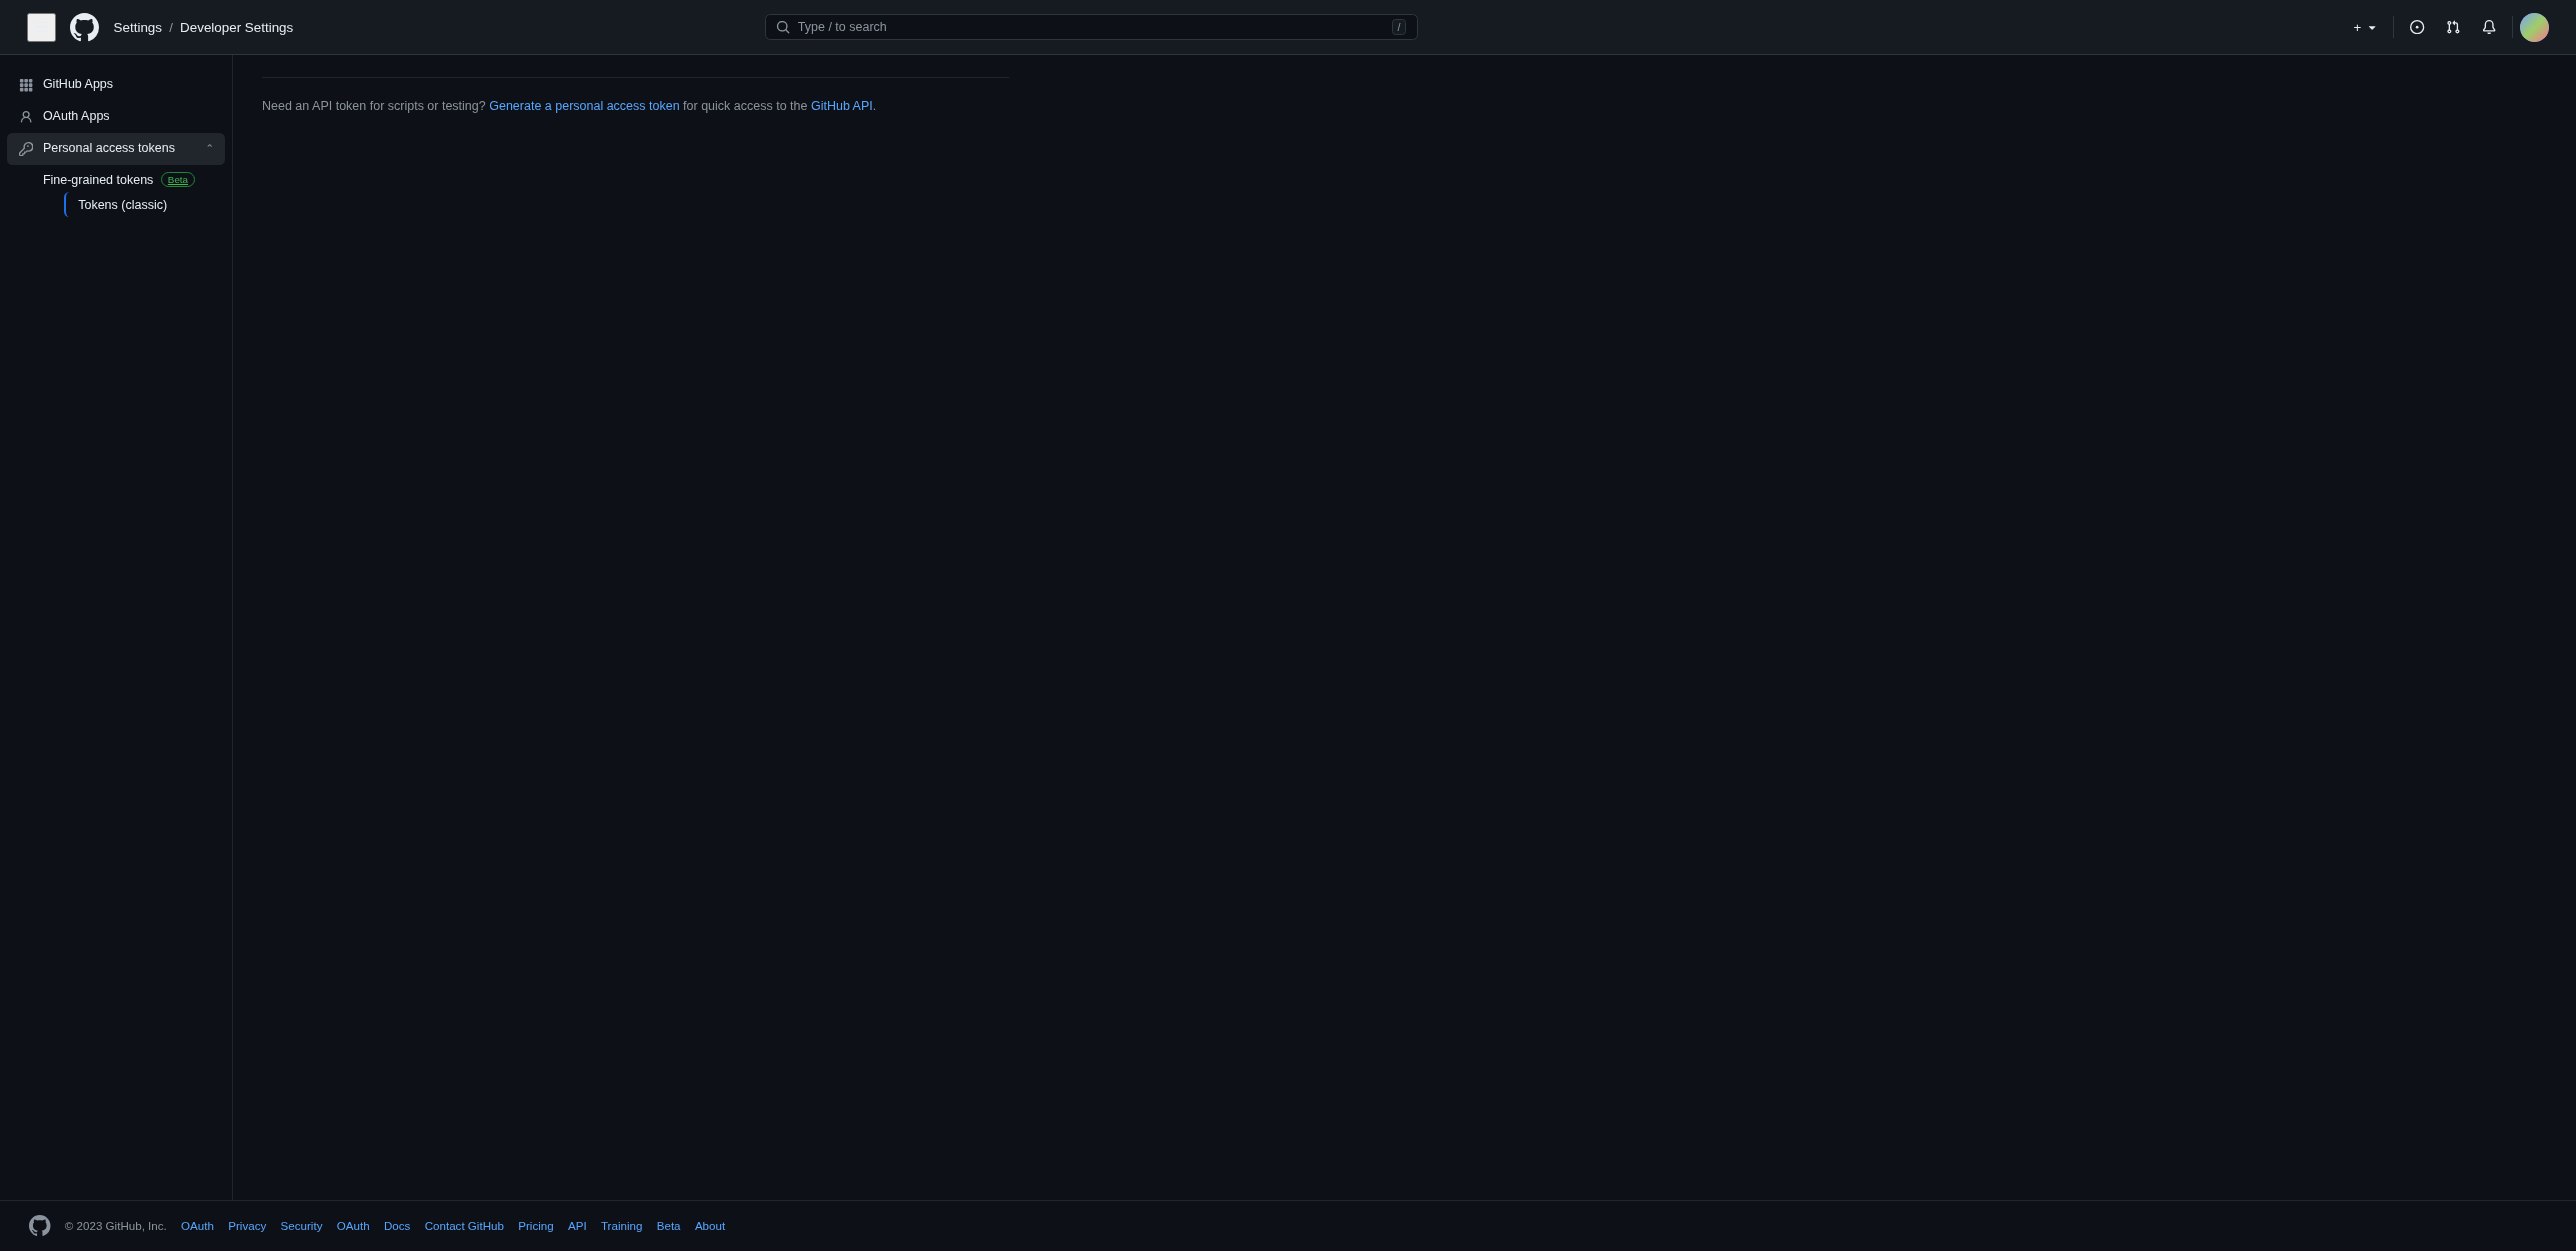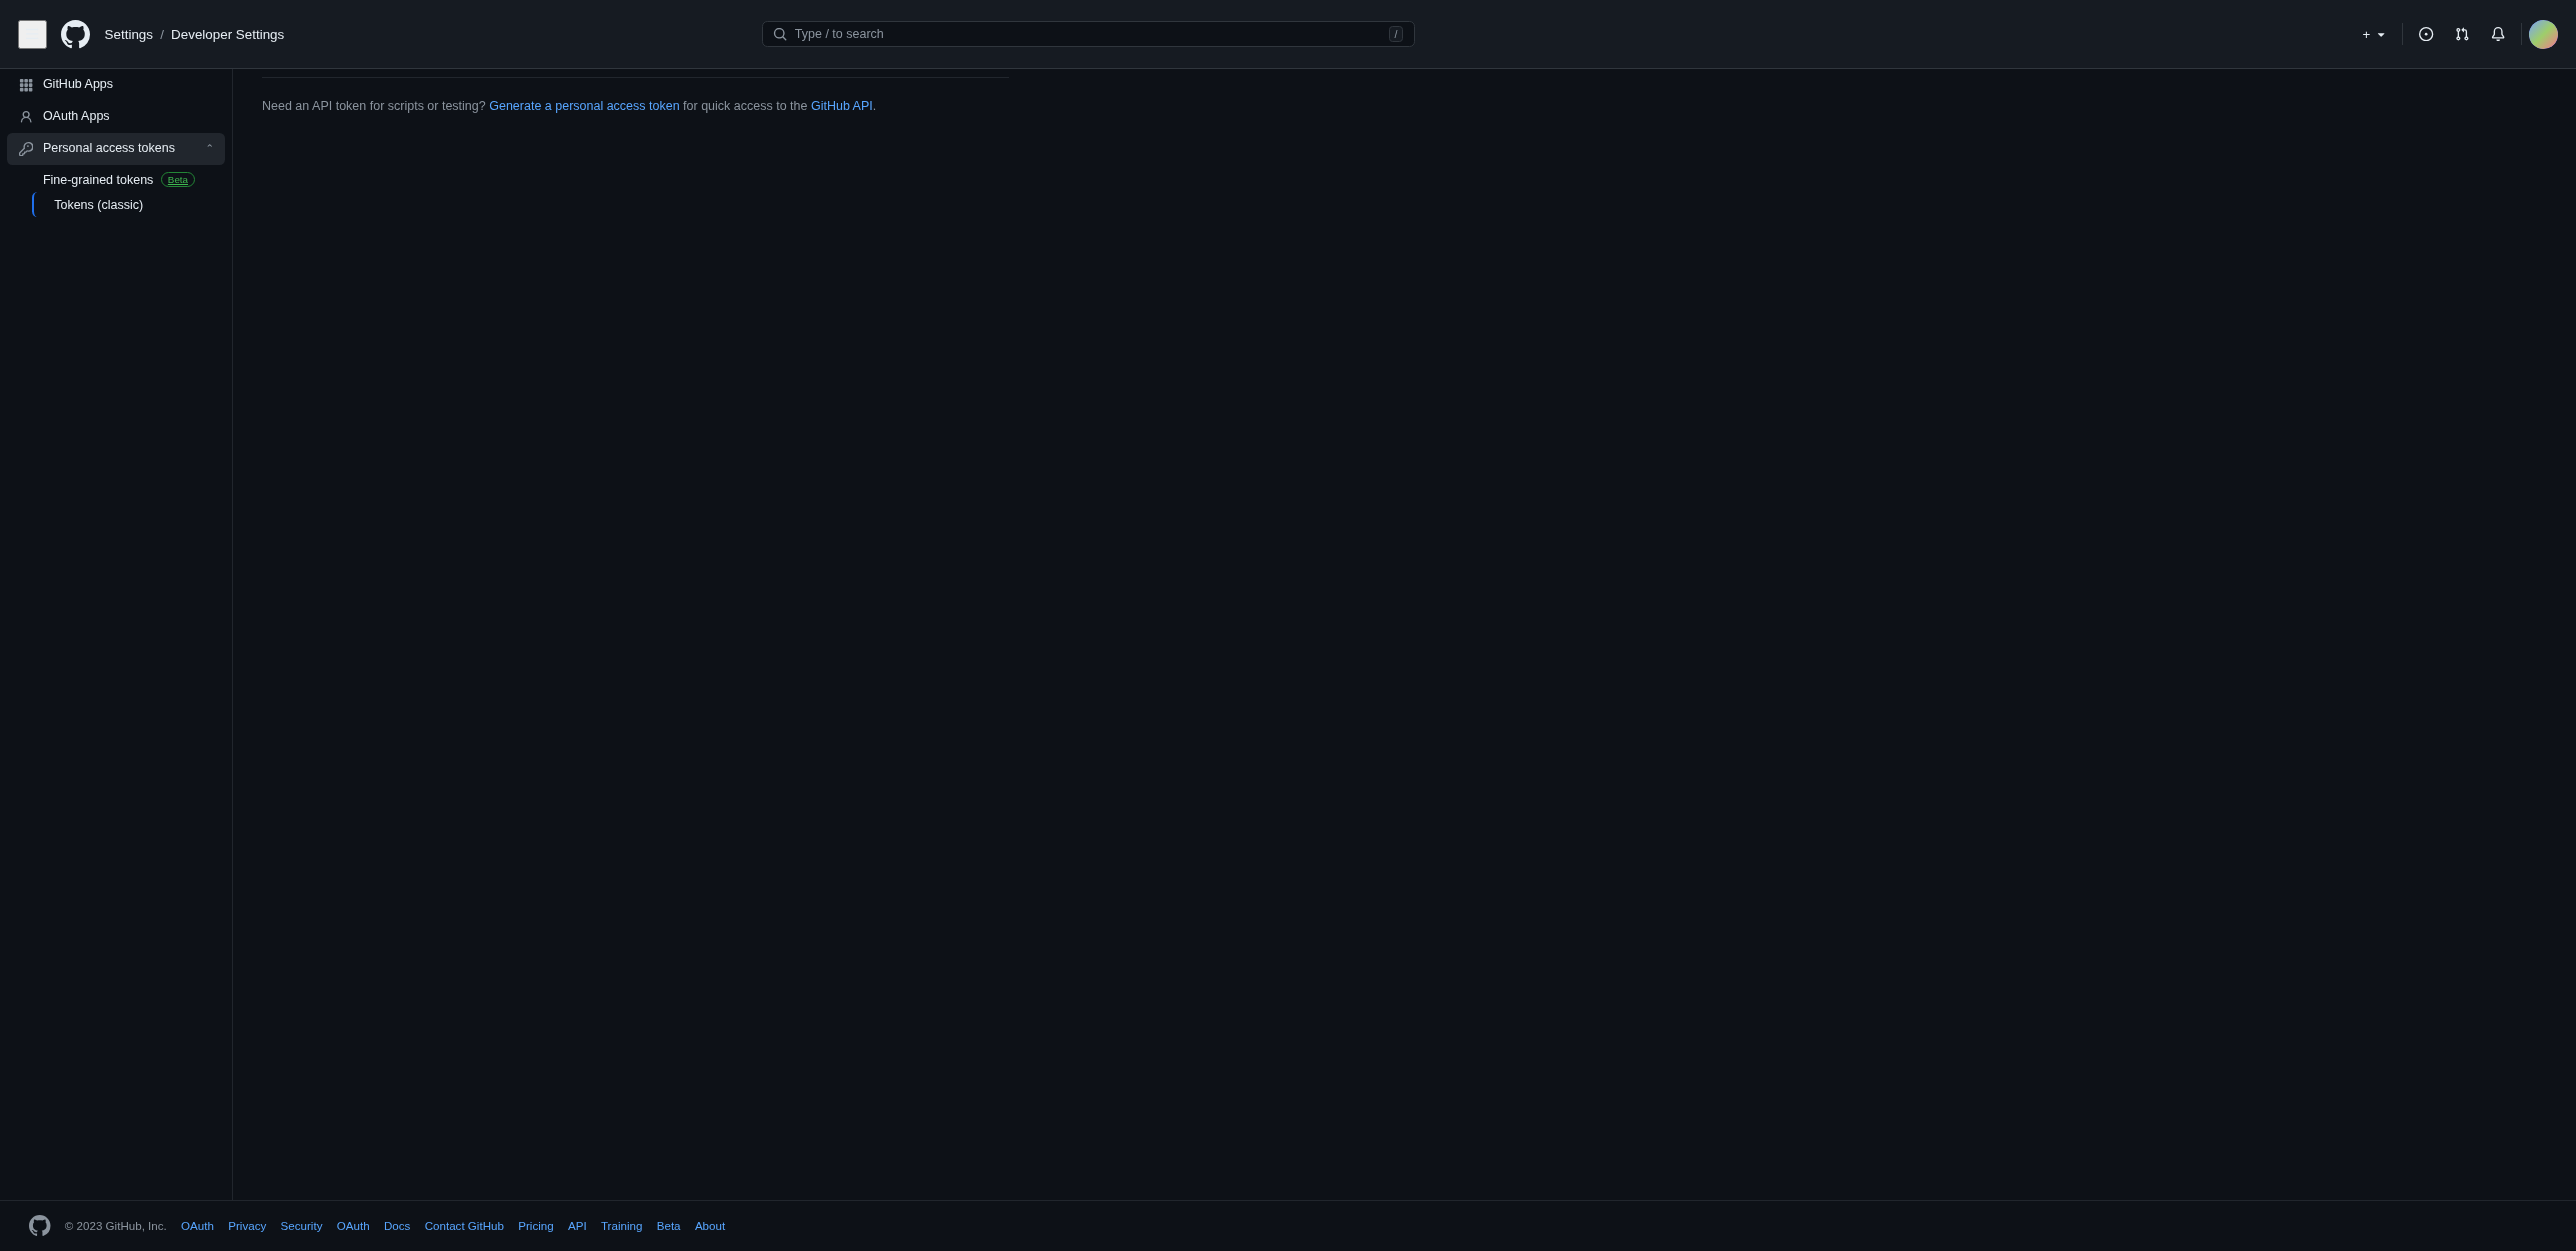--- a/index.html
+++ b/index.html
@@ -8,24 +8,24 @@
       color: #e6edf3;
       font-family: -apple-system, BlinkMacSystemFont, "Segoe UI", Helvetica, Arial, sans-serif;
       font-size: 12.5px;
       min-height: 100vh;
     }
 
     
     .header {
       background-color: #161b22;
       border-bottom: 0.9px solid #30363d;
-      height: 69px;
-      display: flex;
-      align-items: center;
-      padding: 0 18px;
+      height: 55px;
+      display: flex;
+      align-items: center;
+      padding: 0 27px;
       gap: 14.3px;
       position: fixed;
       top: 0;
       left: 0;
       right: 0;
       z-index: 100;
     }
     .header-hamburger {
       display: flex;
       align-items: center;
@@ -191,22 +191,23 @@
       gap: 7.2px;
       padding: 5.4px 10.7px;
       border-radius: 5.4px;
       cursor: pointer;
       color: #e6edf3;
       text-decoration: none;
       font-size: 12.5px;
     }
     .sidebar-sub-item.active {
       border-left: 2.7px solid #1f6feb;
-      padding-left: 20px;
+      padding-left: 12px;
       background: transparent;
+      margin-left: 32px;
     }
     .beta-badge {
       background: transparent;
       border: 0.9px solid #238636;
       color: #3fb950;
       font-size: 9.8px;
       padding: 0.9px 6.3px;
       border-radius: 18px;
       font-weight: 500;
       text-decoration: underline;

